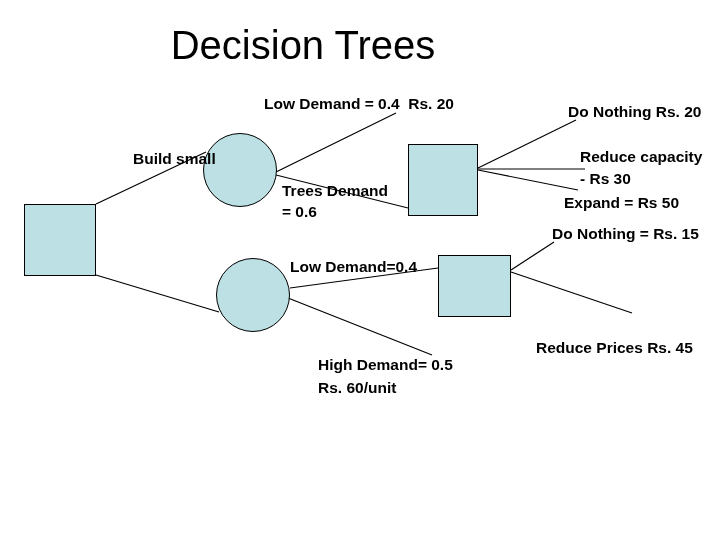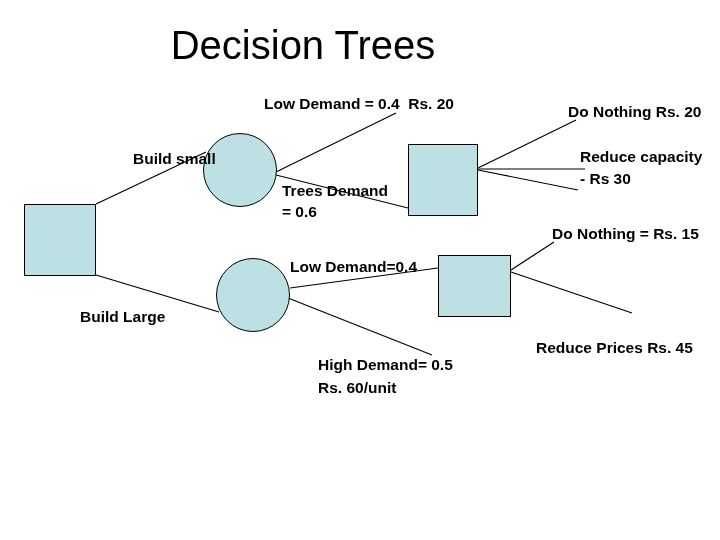--- a/index.html
+++ b/index.html
@@ -95,35 +95,35 @@
   <div class="node circle" style="left:203px; top:133px; width:74px; height:74px;"></div>
 
   <div class="node circle" style="left:216px; top:258px; width:74px; height:74px;"></div>
 
   <div class="node" style="left:408px; top:144px; width:70px; height:72px;"></div>
 
   <div class="node" style="left:438px; top:255px; width:73px; height:62px;"></div>
 
   <div class="lbl" style="left:93px; top:148px;margin-left:40px;">Build small</div>
 
-  <div class="lbl" style="left:80px; top:306px;">Build Large</div>
 
   <div class="lbl" style="left:264px; top:93px;">Low Demand = 0.4  Rs. 20</div>
 
   <div class="lbl" style="left:282px; top:180px;">Trees Demand</div>
   <div class="lbl" style="left:282px; top:201px;">= 0.6</div>
 
   <div class="lbl" style="left:290px; top:256px;">Low Demand=0.4</div>
 
   <div class="lbl" style="left:318px; top:354px;">High Demand= 0.5</div>
   <div class="lbl" style="left:318px; top:377px;">Rs. 60/unit</div>
 
   <div class="lbl" style="left:568px; top:101px;">Do Nothing Rs. 20</div>
 
   <div class="lbl" style="left:580px; top:146px;">Reduce capacity</div>
   <div class="lbl" style="left:580px; top:168px;">- Rs 30</div>
 
+  <div class="lbl" style="left:564px; top:192px;">Expand = Rs 50</div>
 
   <div class="lbl" style="left:552px; top:223px;">Do Nothing = Rs. 15</div>
 
   <div class="lbl" style="left:536px; top:337px;text-align:right;">Reduce Prices Rs. 45</div>
 
 </div>
 
 </body></html>

